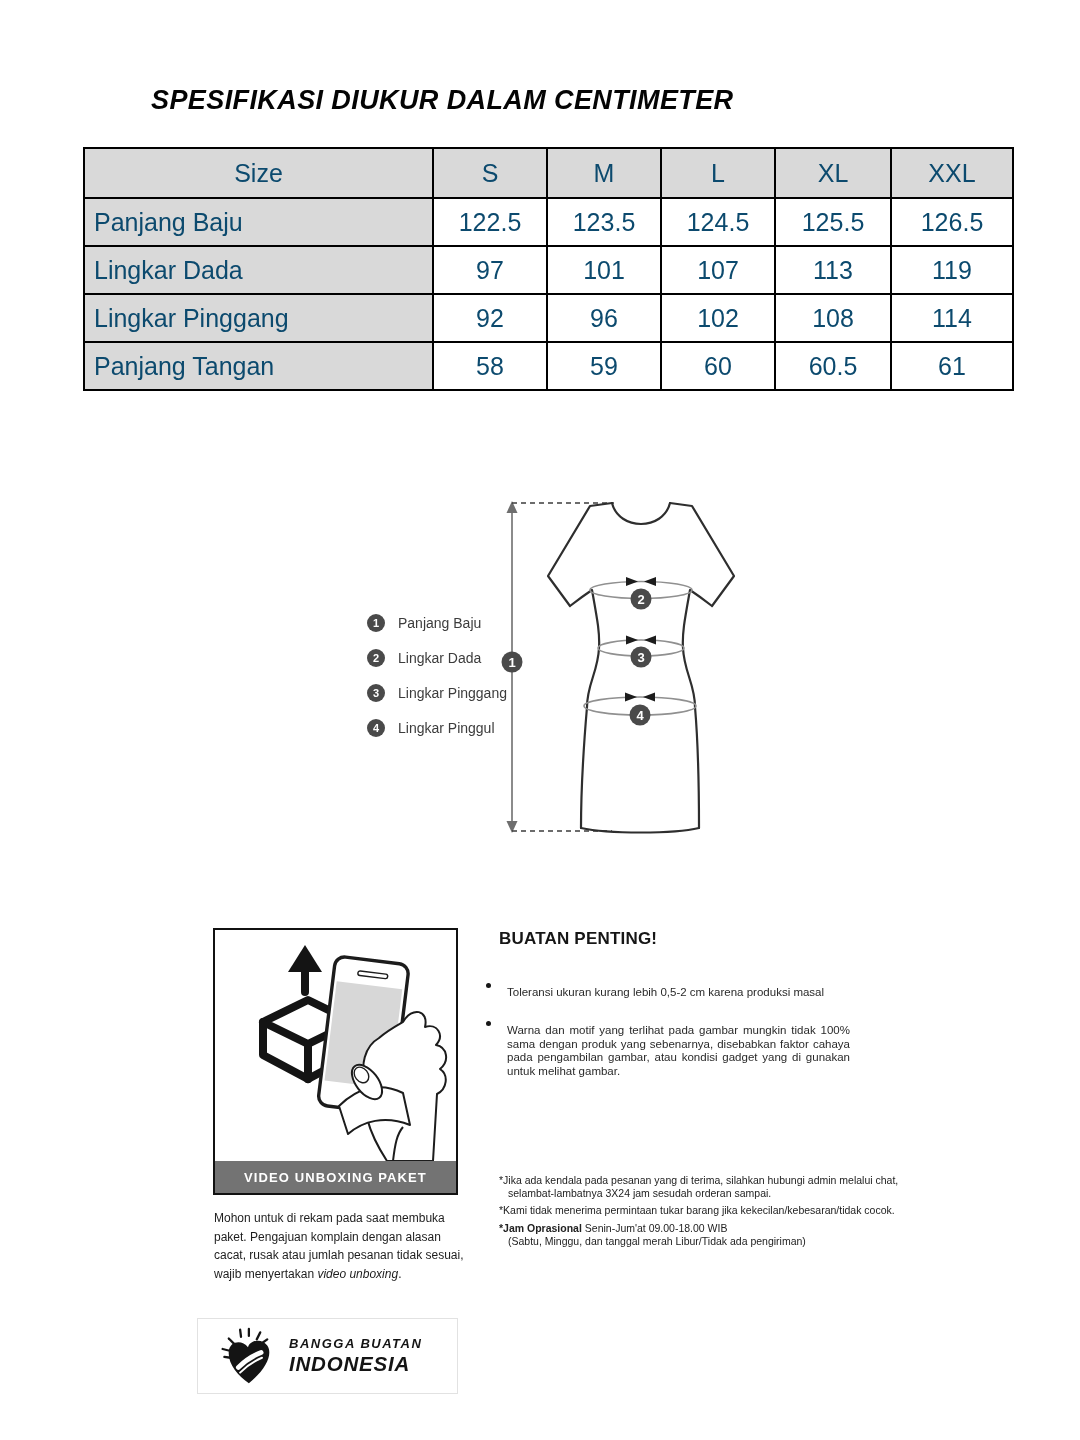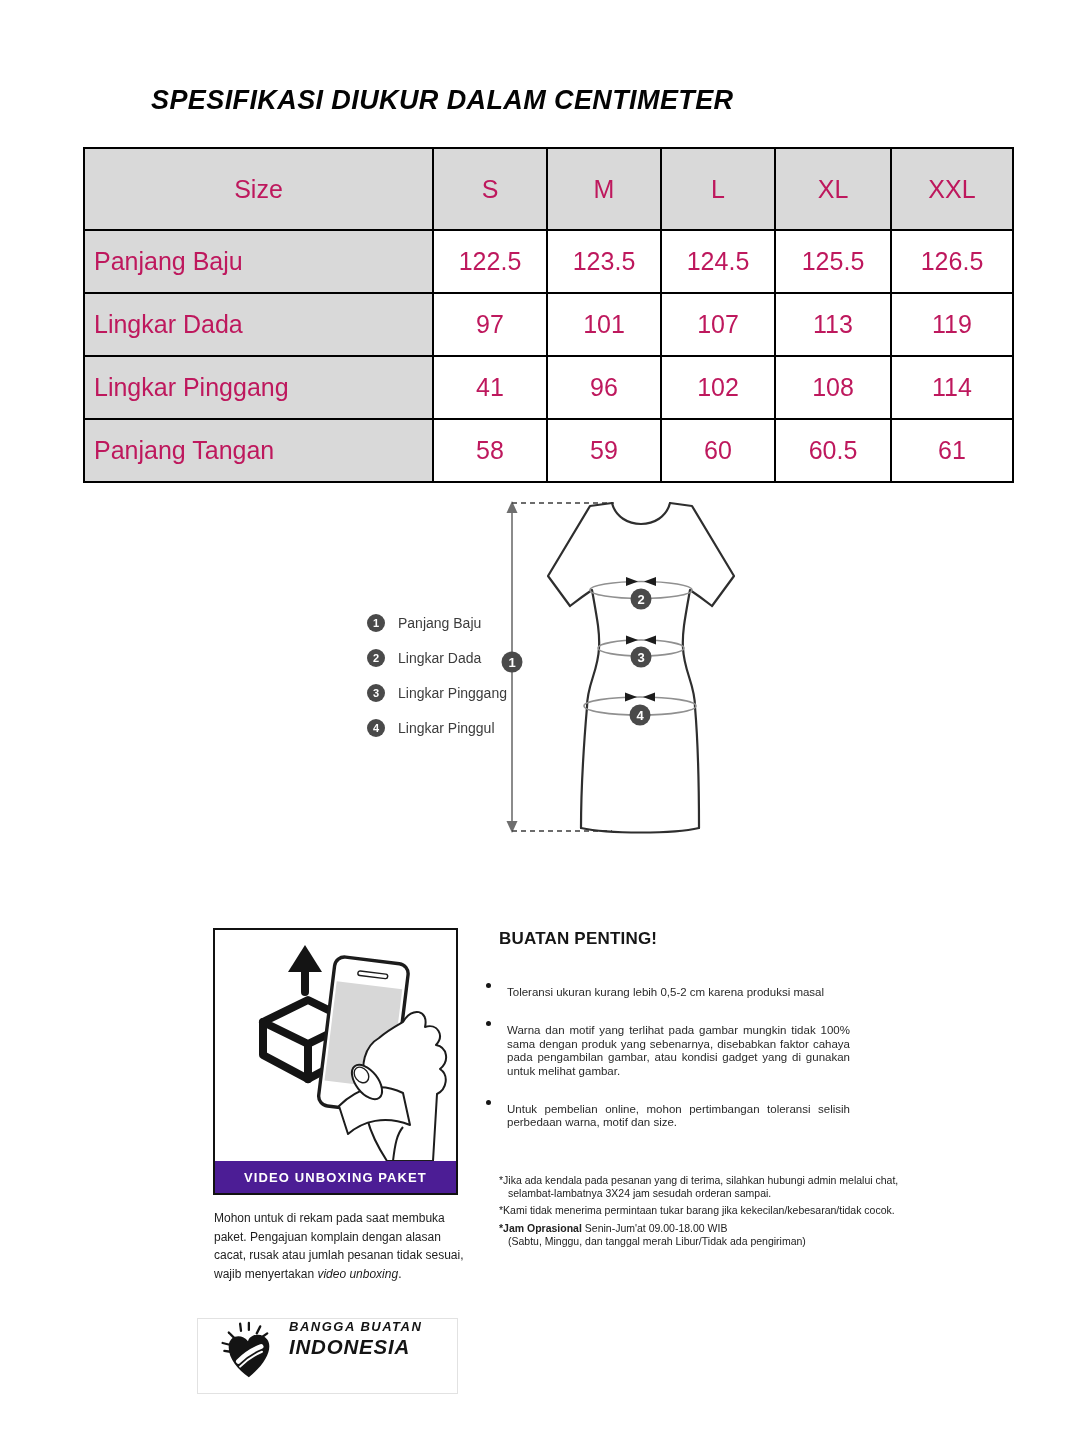--- a/index.html
+++ b/index.html
@@ -7,59 +7,59 @@
         font-family:"Liberation Sans",sans-serif;color:#111;}
 
   
   .main-title{position:absolute;left:151px;top:85px;margin:0;
     font-size:27px;font-weight:bold;letter-spacing:.4px;color:#040404;font-style:italic;}
 
   
   table.size-table{position:absolute;left:83px;top:147px;width:929px;
     border-collapse:collapse;table-layout:fixed;}
   .size-table td,.size-table th{border:2px solid #000;font-weight:normal;
-    font-size:25px;color:#be185d;padding:16px;}
+    font-size:25px;color:#0c4a6e;padding:0;}
   .size-table thead td{height:48px;background:#d9d9d9;text-align:center;}
   .size-table tbody tr{height:48px;}
   .size-table td.rowlabel{background:#d9d9d9;text-align:left;padding-left:9px;}
   .size-table td.val{background:#fff;text-align:center;}
 
   
   .diagram-svg{position:absolute;left:360px;top:490px;}
   .legend{position:absolute;left:367px;top:614px;}
   .legend-item{display:flex;align-items:center;height:18px;margin-bottom:17px;}
   .legend-badge{width:18px;height:18px;border-radius:50%;background:#4a4a4a;color:#fff;
     font-size:11px;font-weight:bold;line-height:18px;text-align:center;flex:0 0 18px;}
   .legend-label{margin-left:13px;font-size:14px;color:#3c3c3c;white-space:nowrap;}
 
   
   .unboxing-panel{position:absolute;left:213px;top:928px;width:245px;height:267px;
     border:2px solid #111;background:#fff;box-sizing:border-box;}
-  .unboxing-banner{position:absolute;left:0;right:0;bottom:0;height:32px;background:#4c1d95;
+  .unboxing-banner{position:absolute;left:0;right:0;bottom:0;height:32px;background:#737373;
     color:#fff;font-size:13px;font-weight:bold;letter-spacing:1.1px;text-align:center;
     line-height:33px;white-space:nowrap;}
   .unboxing-caption{position:absolute;left:214px;top:1209px;width:262px;margin:0;
     font-size:12px;line-height:18.6px;color:#1d1d1d;}
   .unboxing-caption .it{font-style:italic;}
 
   
   .notes{position:absolute;left:486px;top:929px;width:372px;}
   .notes-title{margin:0 0 29px 13px;font-size:17px;font-weight:bold;letter-spacing:.2px;color:#161616;}
   .bullet{display:flex;margin:0 0 9px 0;}
   .bullet .dot{flex:0 0 5px;width:5px;height:5px;border-radius:50%;background:#161616;margin:5px 8px 0 0;}
   .bullet p{margin:8px;font-size:11.5px;line-height:13.4px;text-align:justify;color:#2a2a2a;width:354px;}
   .footnotes{position:absolute;left:499px;top:1174px;width:424px;font-size:10.5px;
     line-height:13.2px;color:#222;}
   .footnotes p{margin:0 0 4px 0;padding-left:9px;text-indent:-9px;}
   .footnotes .fnb{font-weight:bold;}
 
   
   .brand-box{position:absolute;left:197px;top:1318px;width:261px;height:76px;
     border:1px solid #e2e2e2;background:#fff;box-sizing:border-box;
-    display:flex;padding-left:22px;}
+    display:flex;align-items:center;padding-left:22px;}
   .brand-text{margin-left:13px;color:#141414;font-style:italic;}
   .brand-line1{font-size:13px;font-weight:bold;letter-spacing:1.5px;white-space:nowrap;}
   .brand-line2{font-size:20.5px;font-weight:900;letter-spacing:.8px;margin-top:1px;white-space:nowrap;}
 </style>
 </head>
 <body>
 
 <div class="page">
 
   <h1 class="main-title">SPESIFIKASI DIUKUR DALAM CENTIMETER</h1>
@@ -95,21 +95,21 @@
       <tr>
         <td class="rowlabel">Lingkar Dada</td>
         <td class="val">97</td>
         <td class="val">101</td>
         <td class="val">107</td>
         <td class="val">113</td>
         <td class="val">119</td>
       </tr>
       <tr>
         <td class="rowlabel">Lingkar Pinggang</td>
-        <td class="val">41</td>
+        <td class="val">92</td>
         <td class="val">96</td>
         <td class="val">102</td>
         <td class="val">108</td>
         <td class="val">114</td>
       </tr>
       <tr>
         <td class="rowlabel">Panjang Tangan</td>
         <td class="val">58</td>
         <td class="val">59</td>
         <td class="val">60</td>
@@ -226,24 +226,20 @@
   <div class="notes">
     <h2 class="notes-title">BUATAN PENTING!</h2>
     <div class="bullet">
       <span class="dot"></span>
       <p>Toleransi ukuran kurang lebih 0,5-2 cm karena produksi masal</p>
     </div>
     <div class="bullet">
       <span class="dot"></span>
       <p>Warna dan motif yang terlihat pada gambar mungkin tidak 100% sama dengan produk yang sebenarnya, disebabkan faktor cahaya pada pengambilan gambar, atau kondisi gadget yang di gunakan untuk melihat gambar.</p>
     </div>
-    <div class="bullet">
-      <span class="dot"></span>
-      <p>Untuk pembelian online, mohon pertimbangan toleransi selisih perbedaan warna, motif dan size.</p>
-    </div>
   </div>
 
   <div class="footnotes">
     <p>*Jika ada kendala pada pesanan yang di terima, silahkan hubungi admin melalui chat, selambat-lambatnya 3X24 jam sesudah orderan sampai.</p>
     <p>*Kami tidak menerima permintaan tukar barang jika kekecilan/kebesaran/tidak cocok.</p>
     <p><span class="fnb">*Jam Oprasional</span><span> Senin-Jum'at 09.00-18.00 WIB</span><br><span>(Sabtu, Minggu, dan tanggal merah Libur/Tidak ada pengiriman)</span></p>
   </div>
 
   <div class="brand-box">
     <svg width="56" height="62" viewBox="0 0 64 70">

